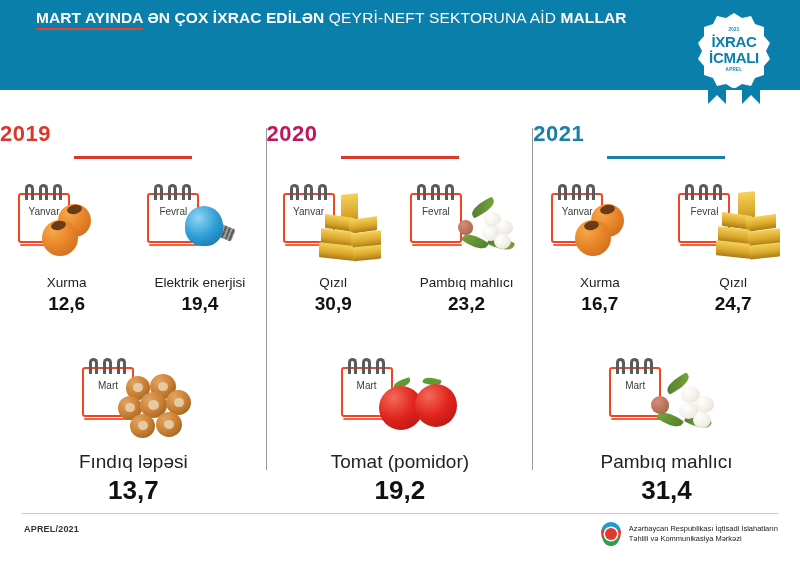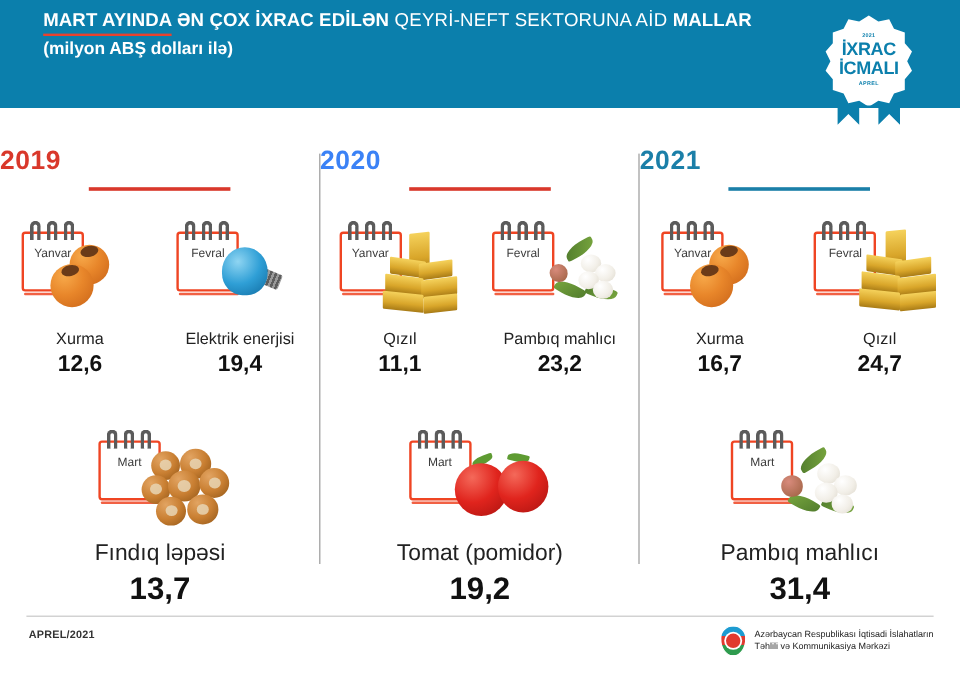--- a/index.html
+++ b/index.html
@@ -28,21 +28,21 @@
     padding-bottom: 2px;
   }
   .title-light { font-weight: normal; letter-spacing: 0.2px; }
   .title-line2 {
     margin-top: 7px;
     font-size: 14.5px; font-weight: bold; color: #ffffff;
     white-space: nowrap;
   }
 
   
-  .badge-wrap { position: absolute; right: 30px; top: 8px; width: 92px; height: 104px; text-align: center; }
+  .badge-wrap { position: absolute; right: 20px; top: 8px; width: 92px; height: 104px; text-align: center; }
   .badge-ribbons { position: absolute; left: 14px; top: 56px; width: 64px; height: 46px; }
   .badge-seal {
     position: absolute; left: 8px; top: 4px; width: 76px; height: 76px;
   }
   .badge-label {
     position: absolute; left: 8px; top: 4px; width: 76px; height: 76px;
     display: flex; flex-direction: column; align-items: center; justify-content: center;
     color: #0b7fac; line-height: 1;
   }
   .badge-top { font-size: 4.5px; font-weight: bold; letter-spacing: 0.2px; margin-bottom: 2px; }
@@ -214,21 +214,20 @@
 </head>
 <body>
 
 <div class="page">
 
   <div class="header">
     <div class="header-text">
       <div class="title-line1">
         <span class="title-strong title-underline">MART AYINDA</span><span class="title-strong"> </span><span class="title-strong">ƏN ÇOX İXRAC EDİLƏN</span><span class="title-light"> </span><span class="title-light">QEYRİ-NEFT SEKTORUNA AİD</span><span class="title-strong"> </span><span class="title-strong">MALLAR</span>
       </div>
-      <div class="title-line2">(milyon ABŞ dolları ilə)</div>
     </div>
 
     <div class="badge-wrap">
       <svg class="badge-ribbons" viewBox="0 0 64 46">
         <path d="M6 0 L24 0 L24 40 L15 31 L6 40 Z" fill="#0b7fac"></path>
         <path d="M40 0 L58 0 L58 40 L49 31 L40 40 Z" fill="#0b7fac"></path>
       </svg>
       <svg class="badge-seal" viewBox="0 0 76 76">
         <path d="M38 1 L46 6 L55 4 L59 12 L68 15 L68 24 L74 31 L70 39 L74 47 L68 54 L68 63 L59 66 L55 74 L46 72 L38 77 L30 72 L21 74 L17 66 L8 63 L8 54 L2 47 L6 39 L2 31 L8 24 L8 15 L17 12 L21 4 L30 6 Z" fill="#ffffff"></path>
       </svg>
@@ -307,21 +306,21 @@
           </div>
         </div>
         <div class="caption">Fındıq ləpəsi</div>
         <div class="value">13,7</div>
       </div>
 
       <div class="col-divider"></div>
     </div>
 
     <div class="col">
-      <div class="year" style="color:#3b82f6">2020</div>
+      <div class="year" style="color:#be185d">2020</div>
       <div class="year-rule" style="background:#d9382b"></div>
 
       <div class="row-top">
 
         <div class="item">
           <div class="icon-box">
             <div class="cal" style="left:16px; top:8px; width:52px; height:62px;">
               <div class="cal-body"></div>
               <div class="cal-shadow"></div>
               <div class="ring r1"></div>
@@ -333,21 +332,21 @@
               <div class="bar" style="left:22px; top:0px;  width:17px; height:34px; transform:skewY(-6deg);"></div>
               <div class="bar" style="left:6px;  top:22px; width:30px; height:14px; transform:skewY(8deg);"></div>
               <div class="bar" style="left:30px; top:24px; width:28px; height:14px; transform:skewY(-8deg);"></div>
               <div class="bar" style="left:2px;  top:36px; width:32px; height:15px; transform:skewY(7deg);"></div>
               <div class="bar" style="left:32px; top:38px; width:30px; height:15px; transform:skewY(-7deg);"></div>
               <div class="bar" style="left:0px;  top:50px; width:34px; height:15px; transform:skewY(6deg);"></div>
               <div class="bar" style="left:34px; top:52px; width:28px; height:14px; transform:skewY(-6deg);"></div>
             </div>
           </div>
           <div class="caption">Qızıl</div>
-          <div class="value">11,1</div>
+          <div class="value">30,9</div>
         </div>
 
         <div class="item">
           <div class="icon-box">
             <div class="cal" style="left:10px; top:8px; width:52px; height:62px;">
               <div class="cal-body"></div>
               <div class="cal-shadow"></div>
               <div class="ring r1"></div>
               <div class="ring r2"></div>
               <div class="ring r3"></div>

